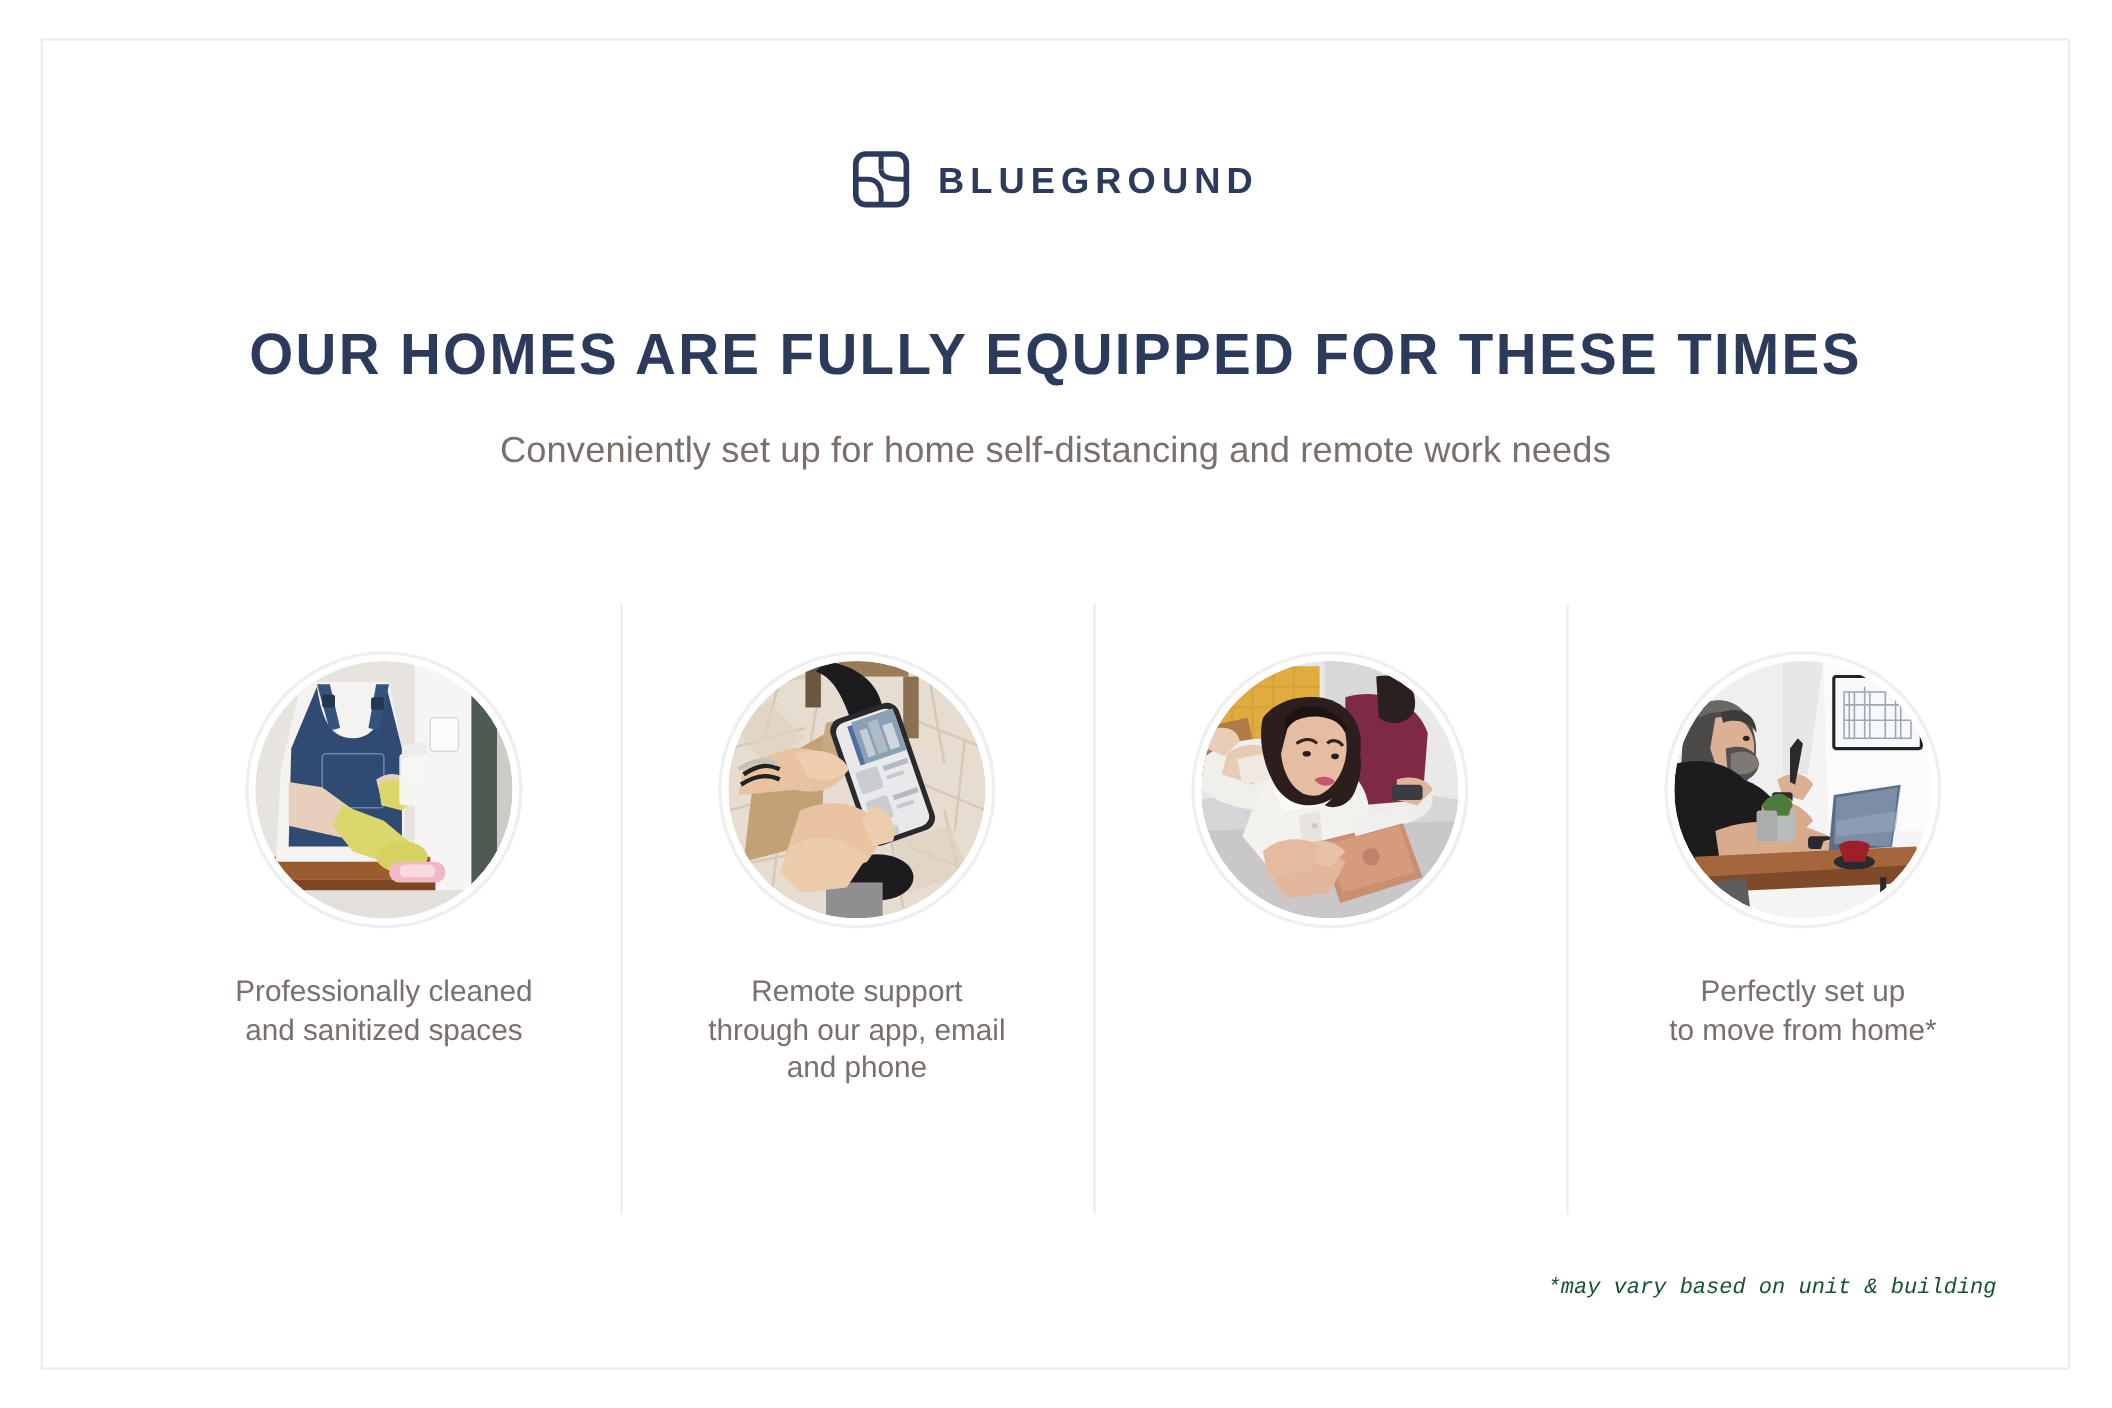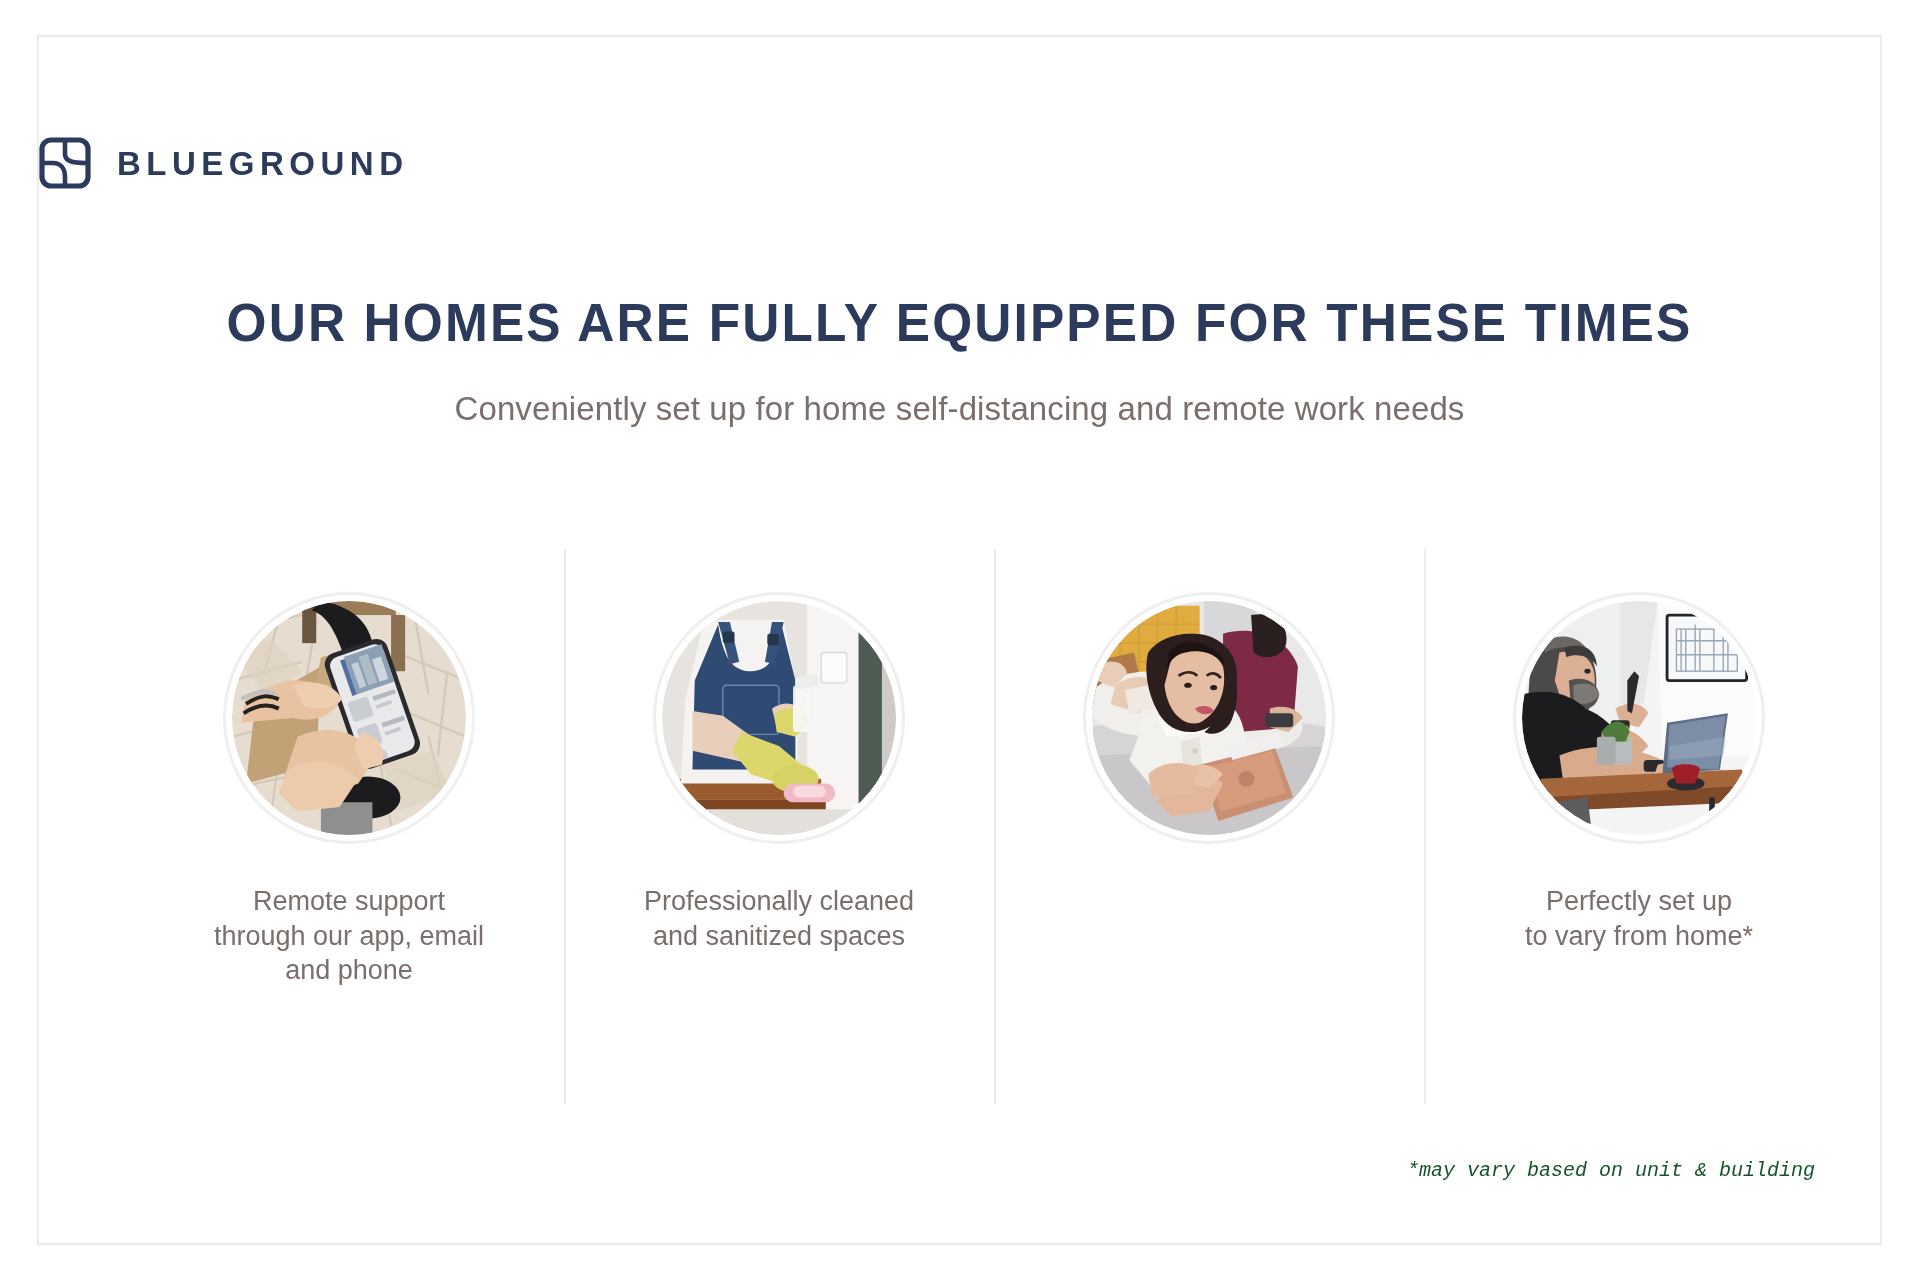--- a/index.html
+++ b/index.html
@@ -14,21 +14,21 @@
     left:37px;top:35px;
     width:1845px;height:1210px;
     border:2px solid #ececee;
     box-sizing:border-box;
     background:#fff;
   }
 
   
   .logo-row{
     position:absolute;left:0;top:100px;width:100%;
-    display:flex;align-items:center;gap:26px;
+    display:flex;align-items:center;justify-content:center;gap:26px;
   }
   .logo-mark{width:52px;height:52px;display:block;}
   .logo-word{
     font-size:33px;font-weight:bold;letter-spacing:5.5px;
     color:#2c3a5c;line-height:1;white-space:nowrap;
     font-family:"Liberation Sans", sans-serif;
   }
 
   
   .headline{
@@ -110,82 +110,20 @@
         <path d="M5 26 L14 26 C21 26, 26 31, 26 40 L26 47" stroke="#2c3a5c" stroke-width="4.6" fill="none"></path>
       </svg>
     </span>
     <span class="logo-word">BLUEGROUND</span>
   </div>
 
   <div class="headline">OUR HOMES ARE FULLY EQUIPPED FOR THESE TIMES</div>
   <div class="subhead">Conveniently set up for home self-distancing and remote work needs</div>
 
   <div class="cols">
-
-    <div class="col">
-      <div class="circle-wrap">
-        <div class="photo">
-          <svg viewBox="0 0 100 100" aria-hidden="true">
-            <defs>
-                <clipPath id="c2">
-                  <circle cx="50" cy="50" r="50"></circle>
-                </clipPath>
-              </defs>
-            <g clip-path="url(#c2)">
-              <rect width="100" height="100" fill="#e6ddd0"></rect>
-              <g stroke="#d3c6b4" stroke-width="1" fill="none" opacity=".85">
-                <path d="M0 12 L40 4 M60 0 L100 14 M0 34 L30 26 M70 22 L100 34"></path>
-                <path d="M0 58 L24 52 M76 48 L100 58 M0 80 L30 74 M70 72 L100 84"></path>
-                <path d="M22 0 L14 30 M36 8 L30 44 M78 6 L84 40 M92 30 L88 66"></path>
-                <path d="M62 62 L68 96 M84 58 L92 92 M20 66 L16 98"></path>
-              </g>
-              <path d="M0 22 L16 16 L30 30 L14 40 Z" fill="#ded2c0" opacity=".7"></path>
-              <path d="M64 70 L86 64 L94 82 L70 90 Z" fill="#ded2c0" opacity=".6"></path>
-              <rect x="30" y="0" width="6" height="18" fill="#6b5640"></rect>
-              <rect x="68" y="6" width="6" height="24" fill="#8a7051"></rect>
-              <rect x="40" y="0" width="30" height="6" fill="#9b7c58"></rect>
-              <path d="M38 0 C50 2 58 8 60 18 L48 24 C44 12 40 6 34 4 Z" fill="#1c1c1e"></path>
-              <ellipse cx="58" cy="84" rx="14" ry="9" fill="#1c1c1e"></ellipse>
-              <rect x="38" y="86" width="22" height="14" fill="#8f8f8f"></rect>
-              <path d="M10 44 L38 28 L36 70 L6 78 Z" fill="#c2a176"></path>
-              <path d="M38 24 L54 20 L50 44 L34 46 Z" fill="#c8a87e"></path>
-              <g transform="rotate(-19 60 44)">
-                <rect x="46" y="18" width="28" height="52" rx="5" fill="#2a2a2e"></rect>
-                <rect x="48" y="20" width="24" height="48" rx="4" fill="#e9e9ec"></rect>
-                <rect x="55" y="21" width="17" height="17" fill="#8ba0b5"></rect>
-                <rect x="57" y="25" width="3" height="11" fill="#c3cdd6"></rect>
-                <rect x="61" y="23" width="4" height="13" fill="#aebcc8"></rect>
-                <rect x="66" y="26" width="4" height="10" fill="#cfd7de"></rect>
-                <rect x="50" y="40" width="9" height="9" rx="1.4" fill="#c9ccd1"></rect>
-                <rect x="61" y="41" width="10" height="2" fill="#b6bac0"></rect>
-                <rect x="61" y="45" width="7" height="1.6" fill="#c6c9ce"></rect>
-                <rect x="50" y="52" width="9" height="9" rx="1.4" fill="#c9ccd1"></rect>
-                <rect x="61" y="53" width="10" height="2" fill="#b6bac0"></rect>
-                <rect x="61" y="57" width="7" height="1.6" fill="#c6c9ce"></rect>
-                <rect x="50" y="64" width="9" height="4" rx="1.4" fill="#c9ccd1"></rect>
-                <rect x="53" y="22" width="2" height="16" fill="#4f6fa0"></rect>
-              </g>
-              <path d="M6 40 L24 34 C34 33 42 37 46 43 C42 50 34 52 26 50 L4 52 Z" fill="#e8c2a1"></path>
-              <path d="M26 36 C36 33 44 36 47 42 C44 46 37 47 31 45 Z" fill="#eeceae"></path>
-              <g stroke="#22231f" stroke-width="1.7" fill="none">
-                <path d="M6 44 C12 40 16 40 20 42"></path>
-                <path d="M5 48 C11 44 16 44 20 46"></path>
-              </g>
-              <path d="M4 42 C10 38 15 38 19 40" stroke="#bfc2c4" stroke-width="1.6" fill="none"></path>
-              <path d="M28 58 C42 52 54 56 62 66 L54 78 L34 86 L22 76 Z" fill="#e8c2a1"></path>
-              <path d="M56 56 C63 58 66 64 64 70 L56 72 L52 62 Z" fill="#edcdae"></path>
-              <path d="M24 72 C34 66 46 68 54 76 L46 88 L28 90 L20 82 Z" fill="#eccbab"></path>
-            </g>
-          </svg>
-        </div>
-      </div>
-      <div class="caption">Remote support
-through our app, email
-and phone</div>
-    </div>
 
     <div class="col">
       <div class="circle-wrap">
         <div class="photo">
           <svg viewBox="0 0 100 100" aria-hidden="true">
             <defs>
                 <clipPath id="c1">
                   <circle cx="50" cy="50" r="50"></circle>
                 </clipPath>
               </defs>
@@ -220,20 +158,82 @@
       </div>
       <div class="caption">Professionally cleaned
 and sanitized spaces</div>
     </div>
 
     <div class="col">
       <div class="circle-wrap">
         <div class="photo">
           <svg viewBox="0 0 100 100" aria-hidden="true">
             <defs>
+                <clipPath id="c2">
+                  <circle cx="50" cy="50" r="50"></circle>
+                </clipPath>
+              </defs>
+            <g clip-path="url(#c2)">
+              <rect width="100" height="100" fill="#e6ddd0"></rect>
+              <g stroke="#d3c6b4" stroke-width="1" fill="none" opacity=".85">
+                <path d="M0 12 L40 4 M60 0 L100 14 M0 34 L30 26 M70 22 L100 34"></path>
+                <path d="M0 58 L24 52 M76 48 L100 58 M0 80 L30 74 M70 72 L100 84"></path>
+                <path d="M22 0 L14 30 M36 8 L30 44 M78 6 L84 40 M92 30 L88 66"></path>
+                <path d="M62 62 L68 96 M84 58 L92 92 M20 66 L16 98"></path>
+              </g>
+              <path d="M0 22 L16 16 L30 30 L14 40 Z" fill="#ded2c0" opacity=".7"></path>
+              <path d="M64 70 L86 64 L94 82 L70 90 Z" fill="#ded2c0" opacity=".6"></path>
+              <rect x="30" y="0" width="6" height="18" fill="#6b5640"></rect>
+              <rect x="68" y="6" width="6" height="24" fill="#8a7051"></rect>
+              <rect x="40" y="0" width="30" height="6" fill="#9b7c58"></rect>
+              <path d="M38 0 C50 2 58 8 60 18 L48 24 C44 12 40 6 34 4 Z" fill="#1c1c1e"></path>
+              <ellipse cx="58" cy="84" rx="14" ry="9" fill="#1c1c1e"></ellipse>
+              <rect x="38" y="86" width="22" height="14" fill="#8f8f8f"></rect>
+              <path d="M10 44 L38 28 L36 70 L6 78 Z" fill="#c2a176"></path>
+              <path d="M38 24 L54 20 L50 44 L34 46 Z" fill="#c8a87e"></path>
+              <g transform="rotate(-19 60 44)">
+                <rect x="46" y="18" width="28" height="52" rx="5" fill="#2a2a2e"></rect>
+                <rect x="48" y="20" width="24" height="48" rx="4" fill="#e9e9ec"></rect>
+                <rect x="55" y="21" width="17" height="17" fill="#8ba0b5"></rect>
+                <rect x="57" y="25" width="3" height="11" fill="#c3cdd6"></rect>
+                <rect x="61" y="23" width="4" height="13" fill="#aebcc8"></rect>
+                <rect x="66" y="26" width="4" height="10" fill="#cfd7de"></rect>
+                <rect x="50" y="40" width="9" height="9" rx="1.4" fill="#c9ccd1"></rect>
+                <rect x="61" y="41" width="10" height="2" fill="#b6bac0"></rect>
+                <rect x="61" y="45" width="7" height="1.6" fill="#c6c9ce"></rect>
+                <rect x="50" y="52" width="9" height="9" rx="1.4" fill="#c9ccd1"></rect>
+                <rect x="61" y="53" width="10" height="2" fill="#b6bac0"></rect>
+                <rect x="61" y="57" width="7" height="1.6" fill="#c6c9ce"></rect>
+                <rect x="50" y="64" width="9" height="4" rx="1.4" fill="#c9ccd1"></rect>
+                <rect x="53" y="22" width="2" height="16" fill="#4f6fa0"></rect>
+              </g>
+              <path d="M6 40 L24 34 C34 33 42 37 46 43 C42 50 34 52 26 50 L4 52 Z" fill="#e8c2a1"></path>
+              <path d="M26 36 C36 33 44 36 47 42 C44 46 37 47 31 45 Z" fill="#eeceae"></path>
+              <g stroke="#22231f" stroke-width="1.7" fill="none">
+                <path d="M6 44 C12 40 16 40 20 42"></path>
+                <path d="M5 48 C11 44 16 44 20 46"></path>
+              </g>
+              <path d="M4 42 C10 38 15 38 19 40" stroke="#bfc2c4" stroke-width="1.6" fill="none"></path>
+              <path d="M28 58 C42 52 54 56 62 66 L54 78 L34 86 L22 76 Z" fill="#e8c2a1"></path>
+              <path d="M56 56 C63 58 66 64 64 70 L56 72 L52 62 Z" fill="#edcdae"></path>
+              <path d="M24 72 C34 66 46 68 54 76 L46 88 L28 90 L20 82 Z" fill="#eccbab"></path>
+            </g>
+          </svg>
+        </div>
+      </div>
+      <div class="caption">Remote support
+through our app, email
+and phone</div>
+    </div>
+
+    <div class="col">
+      <div class="circle-wrap">
+        <div class="photo">
+          <svg viewBox="0 0 100 100" aria-hidden="true">
+            <defs>
                 <clipPath id="c3">
                   <circle cx="50" cy="50" r="50"></circle>
                 </clipPath>
               </defs>
             <g clip-path="url(#c3)">
               <rect width="100" height="100" fill="#e7e6e6"></rect>
               <rect x="48" y="0" width="22" height="46" fill="#d8d8da"></rect>
               <rect x="70" y="0" width="30" height="52" fill="#e9e9ea"></rect>
               <path d="M6 2 L46 2 L46 32 L6 34 Z" fill="#e0ab3f"></path>
               <g stroke="#cf9c34" stroke-width=".8" opacity=".6">
@@ -333,20 +333,20 @@
               <path d="M64 72 C64 69 76 69 76 72 L74 78 L66 78 Z" fill="#9f1f28"></path>
               <rect x="14" y="86" width="2.4" height="14" fill="#2a2a2c"></rect>
               <rect x="26" y="86" width="2.4" height="14" fill="#2a2a2c"></rect>
               <rect x="80" y="84" width="2.4" height="16" fill="#2a2a2c"></rect>
               <path d="M0 88 L28 84 L30 100 L0 100 Z" fill="#5d5d60"></path>
             </g>
           </svg>
         </div>
       </div>
       <div class="caption">Perfectly set up
-to vary from home*</div>
+to move from home*</div>
     </div>
 
   </div>
 
   <div class="footnote">*may vary based on unit &amp; building</div>
 
 </div>
 
 </body></html>

